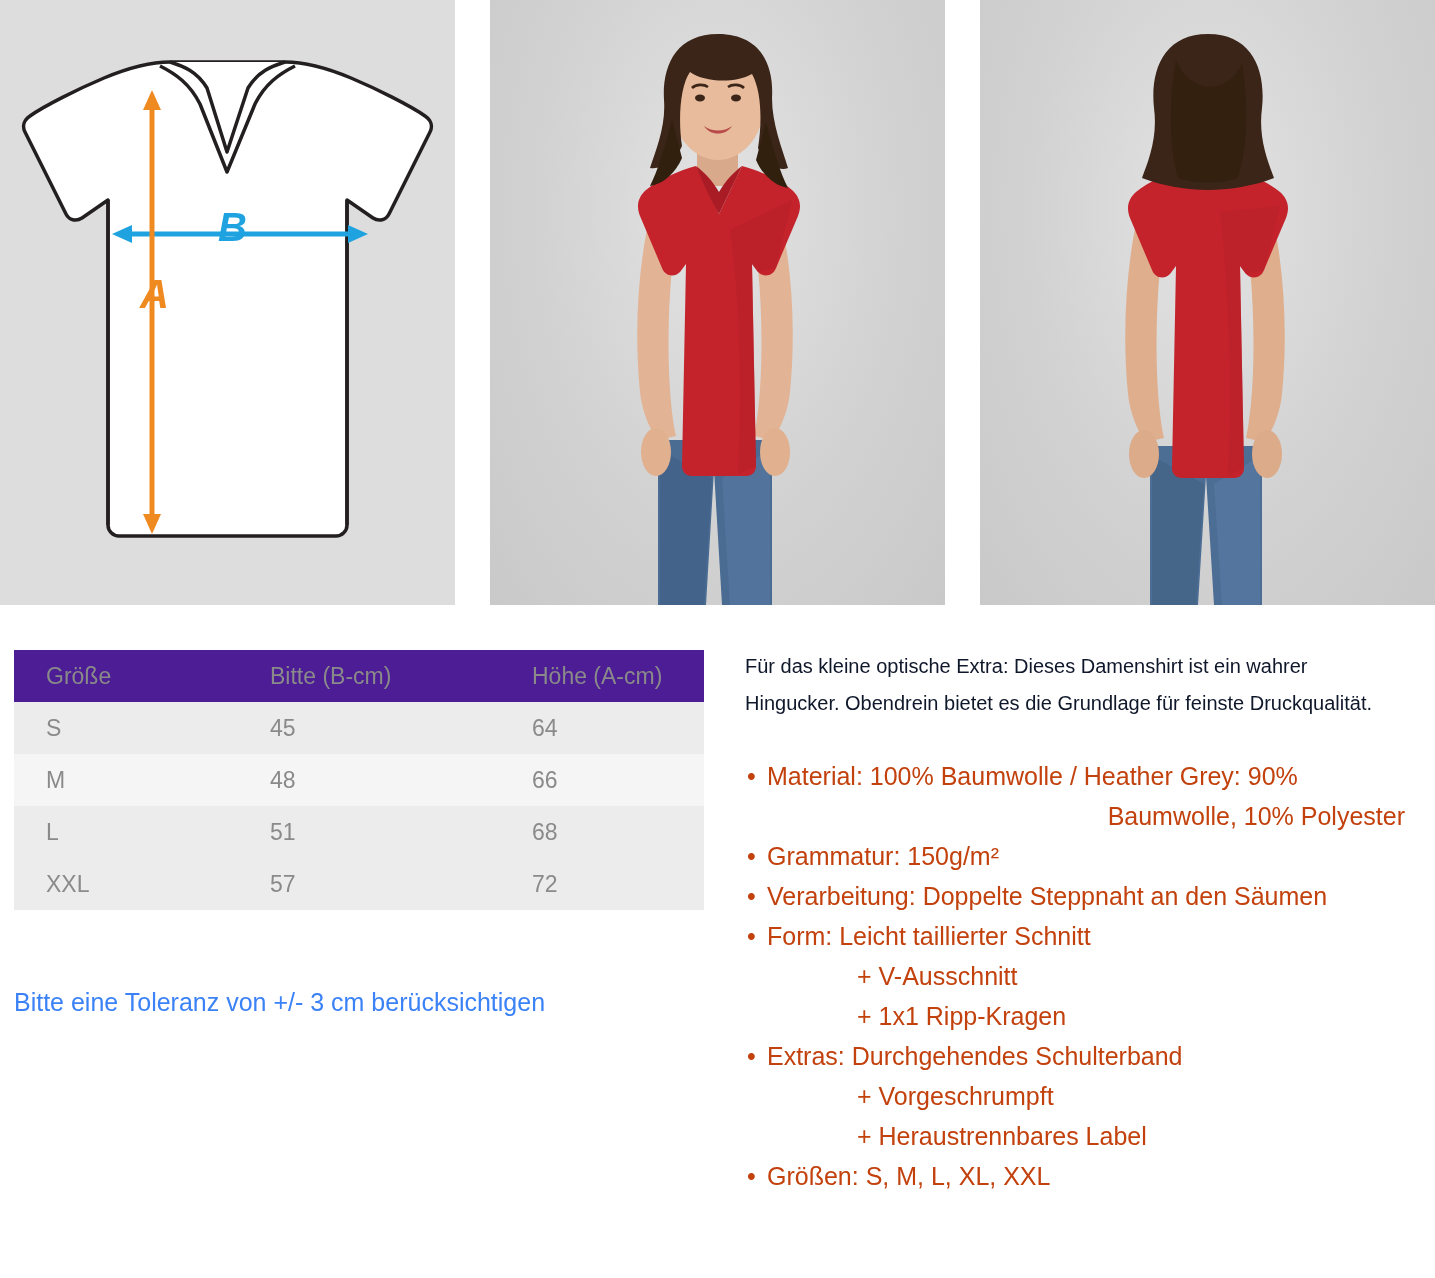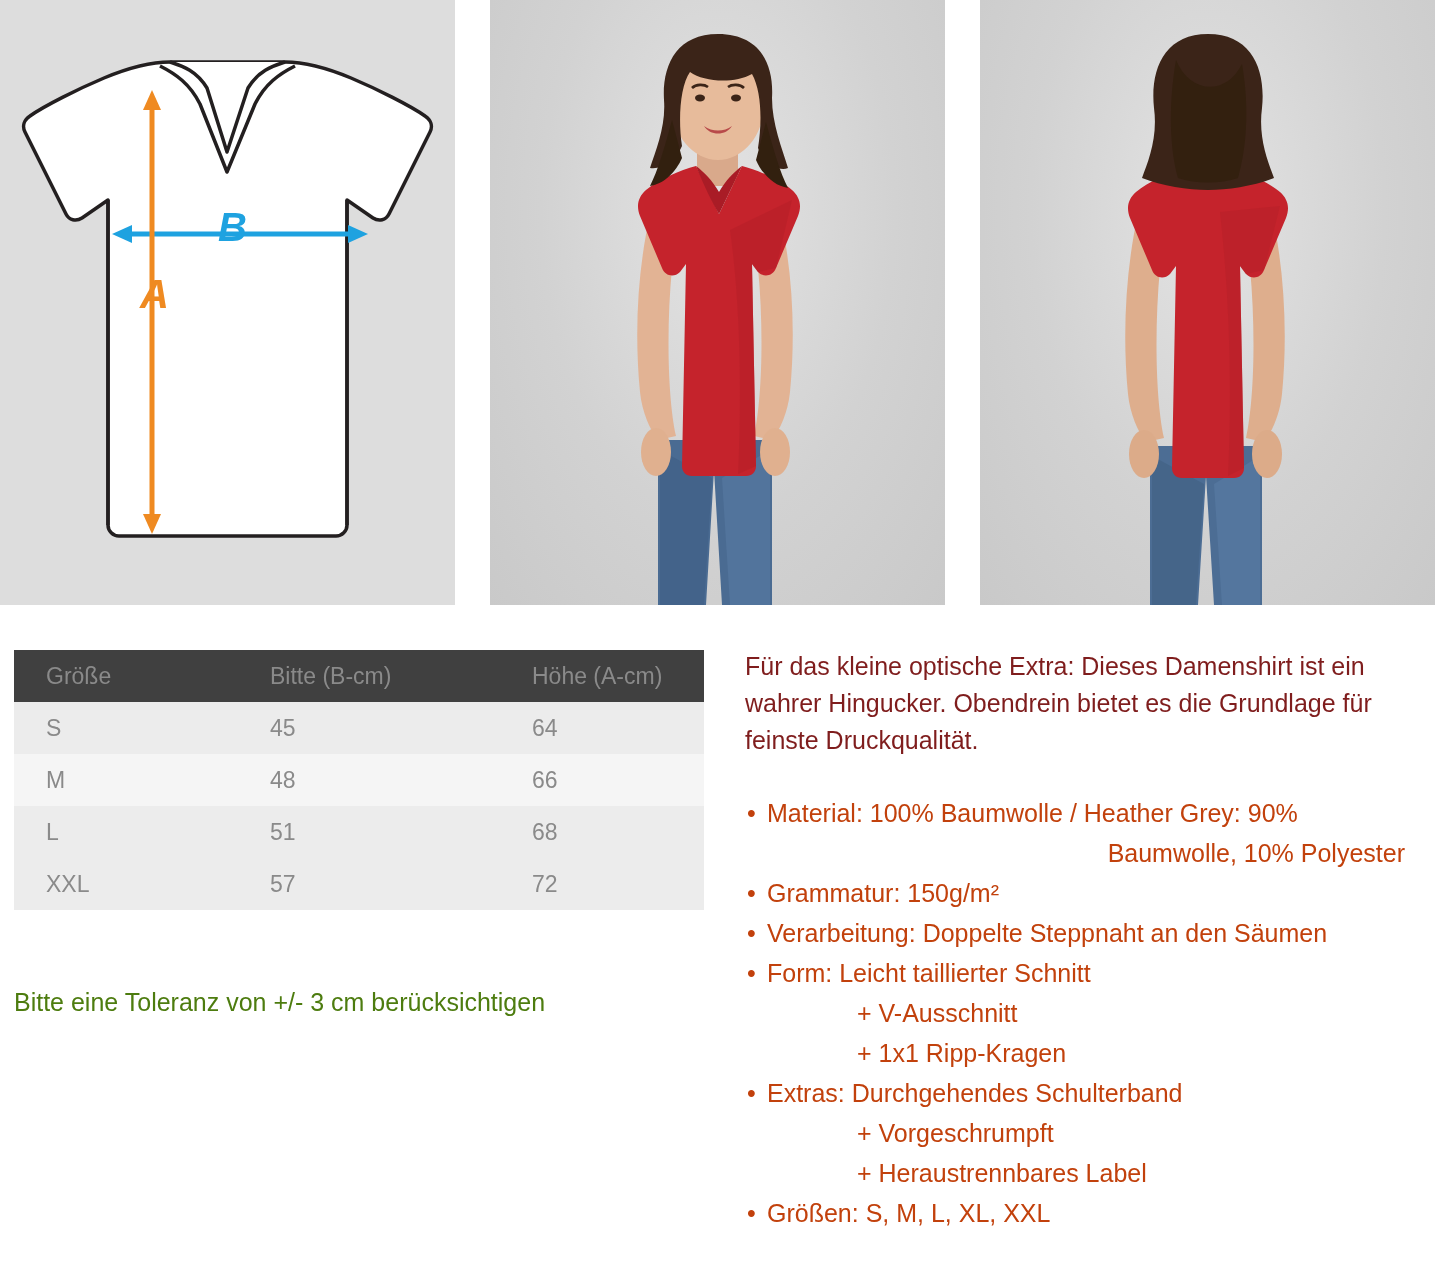--- a/index.html
+++ b/index.html
@@ -83,33 +83,33 @@
   }
   .size-table th,
   .size-table td {
     text-align: left;
     font-weight: normal;
     padding: 11px 0 11px 32px;
     height: 30px;
     vertical-align: middle;
   }
   .size-table th { color: #8a8a8a; }
-  .size-table tr.head { background: #404040; margin-left: 48px; }
+  .size-table tr.head { background: #4c1d95; margin-left: 48px; }
   .size-table tr.odd  { background: #ececec; }
   .size-table tr.even { background: #f5f5f5; }
   .size-table col.c1 { width: 224px; }
   .size-table col.c2 { width: 262px; }
   .size-table col.c3 { width: 204px; }
 
   .tolerance {
     position: absolute;
     left: 14px;
     top: 988px;
     font-size: 25px;
-    color: #4d7c0f;
+    color: #3b82f6;
   }
 
   .model-info {
     position: absolute;
     left: 14px;
     top: 1148px;
     width: 700px;
     font-size: 25px;
     line-height: 36px;
     color: #231f20;
@@ -117,23 +117,23 @@
   .model-info b { font-weight: bold; }
 
   
   .desc {
     position: absolute;
     left: 745px;
     top: 648px;
     width: 660px;
   }
   .desc-intro {
-    font-size: 25px;
+    font-size: 20px;
     line-height: 37px;
-    color: #7f1d1d;
+    color: #0f172a;
     margin: 0 0 34px 0;
   }
   .feature-list {
     list-style: none;
     margin: 0;
     padding: 0;
     font-size: 25px;
     line-height: 40px;
     color: #c2410c;
   }

